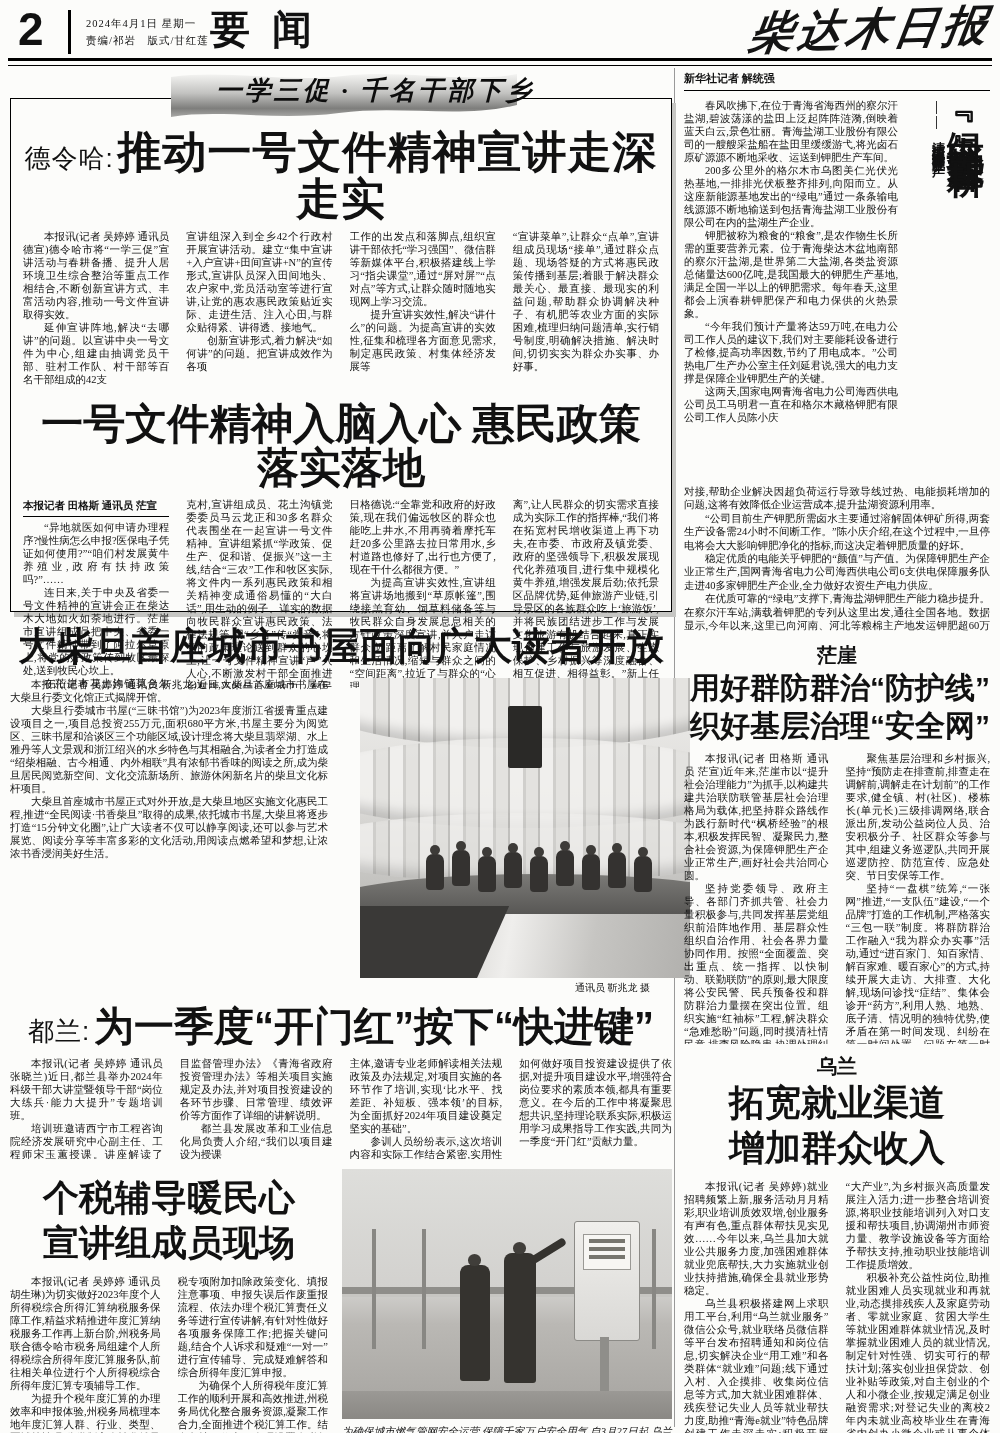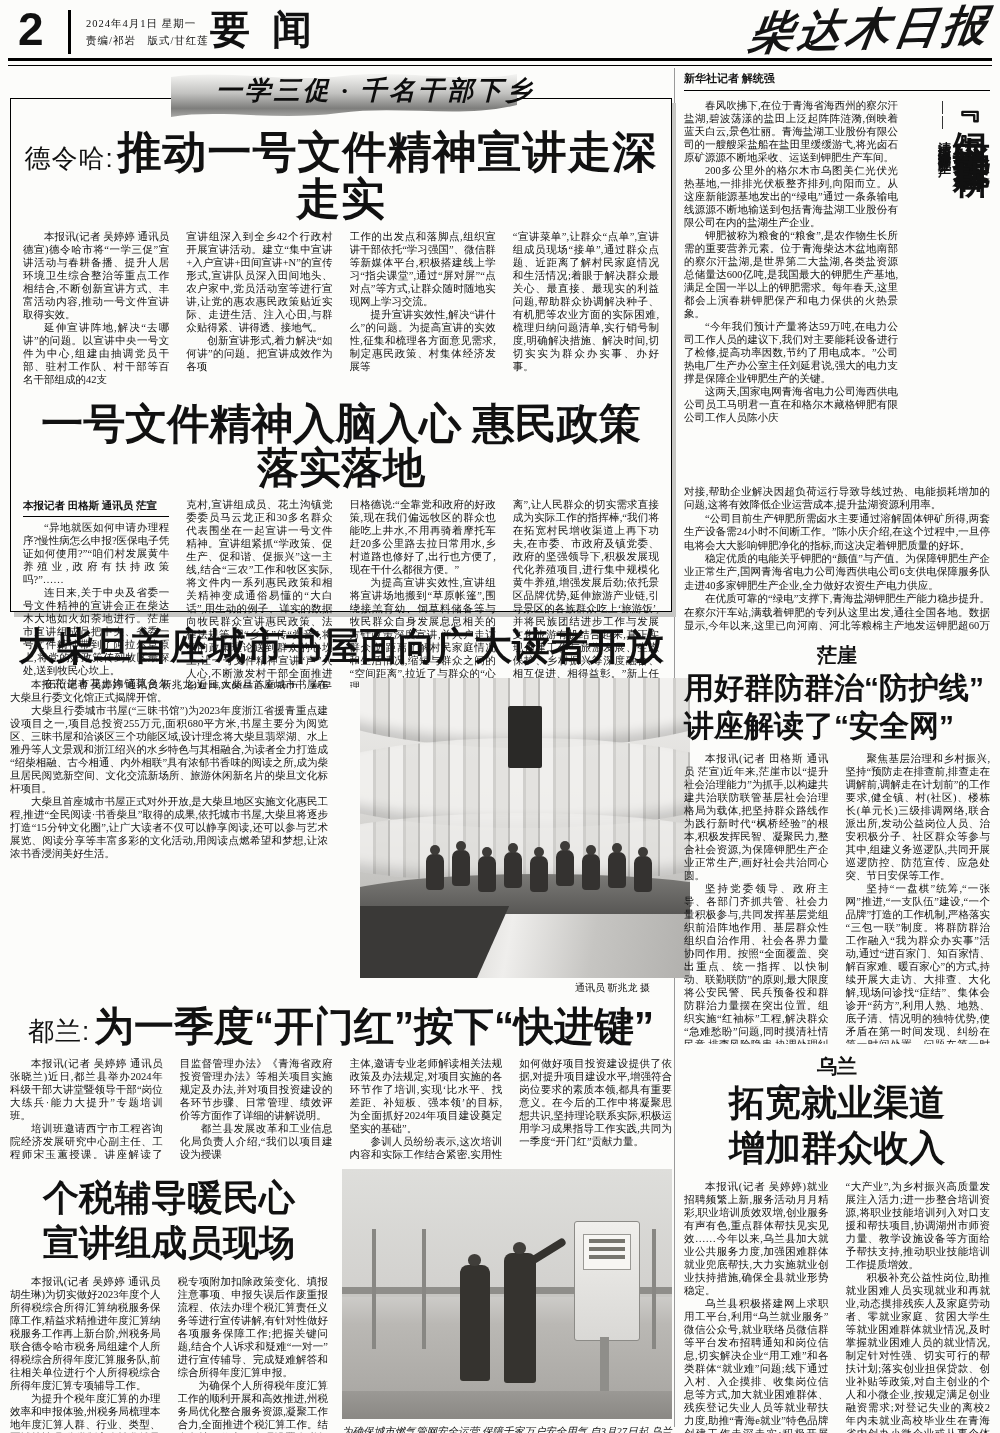--- a/index.html
+++ b/index.html
@@ -47,29 +47,29 @@
   .dulan-body{height:102px;}
   .bottom-row{display:flex;gap:14px;margin-top:10px;}
   .geshui{width:318px;}
   .geshui-title{text-align:center;font:900 36px/1.25 "Liberation Sans","DejaVu Sans",sans-serif;margin:6px 0 10px;}
   .geshui-body{height:218px;}
   .gas-fig{margin:0;width:330px;}
   .gas-cap{font:italic 10.5px/15px "Liberation Serif","DejaVu Serif",serif;text-align:justify;margin-top:5px;}
   
   .right-col{position:absolute;left:684px;top:70px;width:306px;}
   .xh-byline{font-size:11px;font-weight:bold;line-height:16px;border-bottom:1px solid #000;padding-bottom:4px;margin-bottom:8px;}
-  .lv-top{display:flex;gap:6px;height:382px;overflow:hidden;}
+  .lv-top{display:flex;height:382px;overflow:hidden;}
   .lv-text{width:214px;overflow:hidden;}
   .v-head{writing-mode:vertical-rl;height:382px;width:86px;}
   .v-main{font:900 37px/1 "Liberation Sans","DejaVu Sans",sans-serif;letter-spacing:4px;}
   .v-sub{font-size:13px;font-weight:bold;letter-spacing:2px;margin-top:2px;}
   .lv-bottom{height:148px;overflow:hidden;margin-top:4px;}
   .lv-bottom .para{font-size:10.5px;line-height:13.4px;}
   .sec-kicker{text-align:center;font:700 20px/1.2 "Liberation Sans","DejaVu Sans",sans-serif;margin:10px 0 2px;}
-  .mangya-title{text-align:left;font:900 30px/1.25 "Liberation Sans","DejaVu Sans",sans-serif;margin-bottom:8px;}
+  .mangya-title{text-align:right;font:900 30px/1.25 "Liberation Sans","DejaVu Sans",sans-serif;margin-bottom:8px;}
   .mangya-body{height:292px;}
   .wulan-title{text-align:center;font:900 36px/1.25 "Liberation Sans","DejaVu Sans",sans-serif;margin-bottom:10px;}
   .wulan-body{height:304px;}
   
   .photo-books{position:relative;width:330px;height:300px;overflow:hidden;
       background:linear-gradient(180deg,#efeeec 0%,#dddcd9 40%,#c2c1be 70%,#a9a8a5 100%);}
   .shelf{position:absolute;left:-60px;right:-60px;border-radius:50%;
       background:repeating-linear-gradient(90deg,#f2f1ef 0 13px,#cfcecb 13px 16px,#e4e3e0 16px 28px,#bdbcb9 28px 30px);
       box-shadow:inset 0 -8px 12px rgba(0,0,0,.18);}
   .shelf.s1{top:-40px;height:110px;}
@@ -147,21 +147,21 @@
             </div>
             <div class="col">
               <p class="para">宣讲组深入到全乡42个行政村开展宣讲活动。建立“集中宣讲+入户宣讲+田间宣讲+N”的宣传形式,宣讲队员深入田间地头、农户家中,党员活动室等进行宣讲,让党的惠农惠民政策贴近实际、走进生活、注入心田,与群众贴得紧、讲得透、接地气。</p>
               <p class="para ind">创新宣讲形式,着力解决“如何讲”的问题。把宣讲成效作为各项</p>
             </div>
             <div class="col">
               <p class="para">工作的出发点和落脚点,组织宣讲干部依托“学习强国”、微信群等新媒体平台,积极搭建线上学习“指尖课堂”,通过“屏对屏”“点对点”等方式,让群众随时随地实现网上学习交流。</p>
               <p class="para ind">提升宣讲实效性,解决“讲什么”的问题。为提高宣讲的实效性,征集和梳理各方面意见需求,制定惠民政策、村集体经济发展等</p>
             </div>
             <div class="col">
-              <p class="para">“宣讲菜单”,让群众“点单”,宣讲组成员现场“接单”,通过群众点题、近距离了解村民家庭情况和生活情况;着眼于解决群众最关心、最直接、最现实的利益问题,帮助群众协调解决种子、有机肥等农业方面的实际困难,梳理归纳问题清单,实行销号制度,明确解决措施、解决时间,切切实实为群众办实事、办好事。</p>
+              <p class="para">“宣讲菜单”,让群众“点单”,宣讲组成员现场“接单”,通过群众点题、现场答疑的方式将惠民政策传播到基层;着眼于解决群众最关心、最直接、最现实的利益问题,帮助群众协调解决种子、有机肥等农业方面的实际困难,梳理归纳问题清单,实行销号制度,明确解决措施、解决时间,切切实实为群众办实事、办好事。</p>
             </div>
           </div>
       </article>
 
       <article>
         <h2 class="a2-title">一号文件精神入脑入心  惠民政策落实落地</h2>
         <div class="cols a2-body">
             <div class="col">
               <div class="col-byline">本报记者 田格斯 通讯员 茫宣</div>
               <p class="para ind">“异地就医如何申请办理程序?慢性病怎么申报?医保电子凭证如何使用?”“咱们村发展黄牛养殖业,政府有扶持政策吗?”……</p>
@@ -304,21 +304,21 @@
           <p class="para ind">“公司目前生产钾肥所需卤水主要通过溶解固体钾矿所得,两套生产设备需24小时不间断工作。”陈小庆介绍,在这个过程中,一旦停电将会大大影响钾肥净化的指标,而这决定着钾肥质量的好坏。</p>
           <p class="para ind">稳定优质的电能关乎钾肥的“颜值”与产值。为保障钾肥生产企业正常生产,国网青海省电力公司海西供电公司6支供电保障服务队走进40多家钾肥生产企业,全力做好农资生产电力供应。</p>
           <p class="para ind">在优质可靠的“绿电”支撑下,青海盐湖钾肥生产能力稳步提升。在察尔汗车站,满载着钾肥的专列从这里出发,通往全国各地。数据显示,今年以来,这里已向河南、河北等粮棉主产地发运钾肥超60万吨。</p>
         </div>
     </article>
 
     <article>
       <h3 class="sec-kicker">茫崖</h3>
       <h2 class="mangya-title">
         <div>用好群防群治“防护线”</div>
-        <div>讲座解读了“安全网”</div>
+        <div>织好基层治理“安全网”</div>
       </h2>
       <div class="cols mangya-body">
           <div class="col">
             <p class="para ind">本报讯(记者 田格斯 通讯员 茫宣)近年来,茫崖市以“提升社会治理能力”为抓手,以构建共建共治联防联管基层社会治理格局为载体,把坚持群众路线作为践行新时代“枫桥经验”的根本,积极发挥民智、凝聚民力,整合社会资源,为保障钾肥生产企业正常生产,画好社会共治同心圆。</p>
             <p class="para ind">坚持党委领导、政府主导、各部门齐抓共管、社会力量积极参与,共同发挥基层党组织前沿阵地作用、基层群众性组织自治作用、社会各界力量协同作用。按照“全面覆盖、突出重点、统一指挥、以快制动、联勤联防”的原则,最大限度将公安民警、民兵预备役和群防群治力量摆在突出位置。组织实施“红袖标”工程,解决群众“急难愁盼”问题,同时摸清社情民意,排查风险隐患,协调处理纠纷,充分发挥群防群治队伍的作用。</p>
           </div>
           <div class="col">
             <p class="para ind">聚焦基层治理和乡村振兴,坚持“预防走在排查前,排查走在调解前,调解走在计划前”的工作要求,健全镇、村(社区)、楼栋长(单元长)三级排调网络,联合派出所,发动公益岗位人员、治安积极分子、社区群众等参与其中,组建义务巡逻队,共同开展巡逻防控、防范宣传、应急处突、节日安保等工作。</p>
             <p class="para ind">坚持“一盘棋”统筹,“一张网”推进,“一支队伍”建设,“一个品牌”打造的工作机制,严格落实“三包一联”制度。将群防群治工作融入“我为群众办实事”活动,通过“进百家门、知百家情、解百家难、暖百家心”的方式,持续开展大走访、大排查、大化解,现场问诊找“症结”、集体会诊开“药方”,利用人熟、地熟、底子清、情况明的独特优势,使矛盾在第一时间发现、纠纷在第一时间处置、问题在第一时间解决。</p>
           </div>

